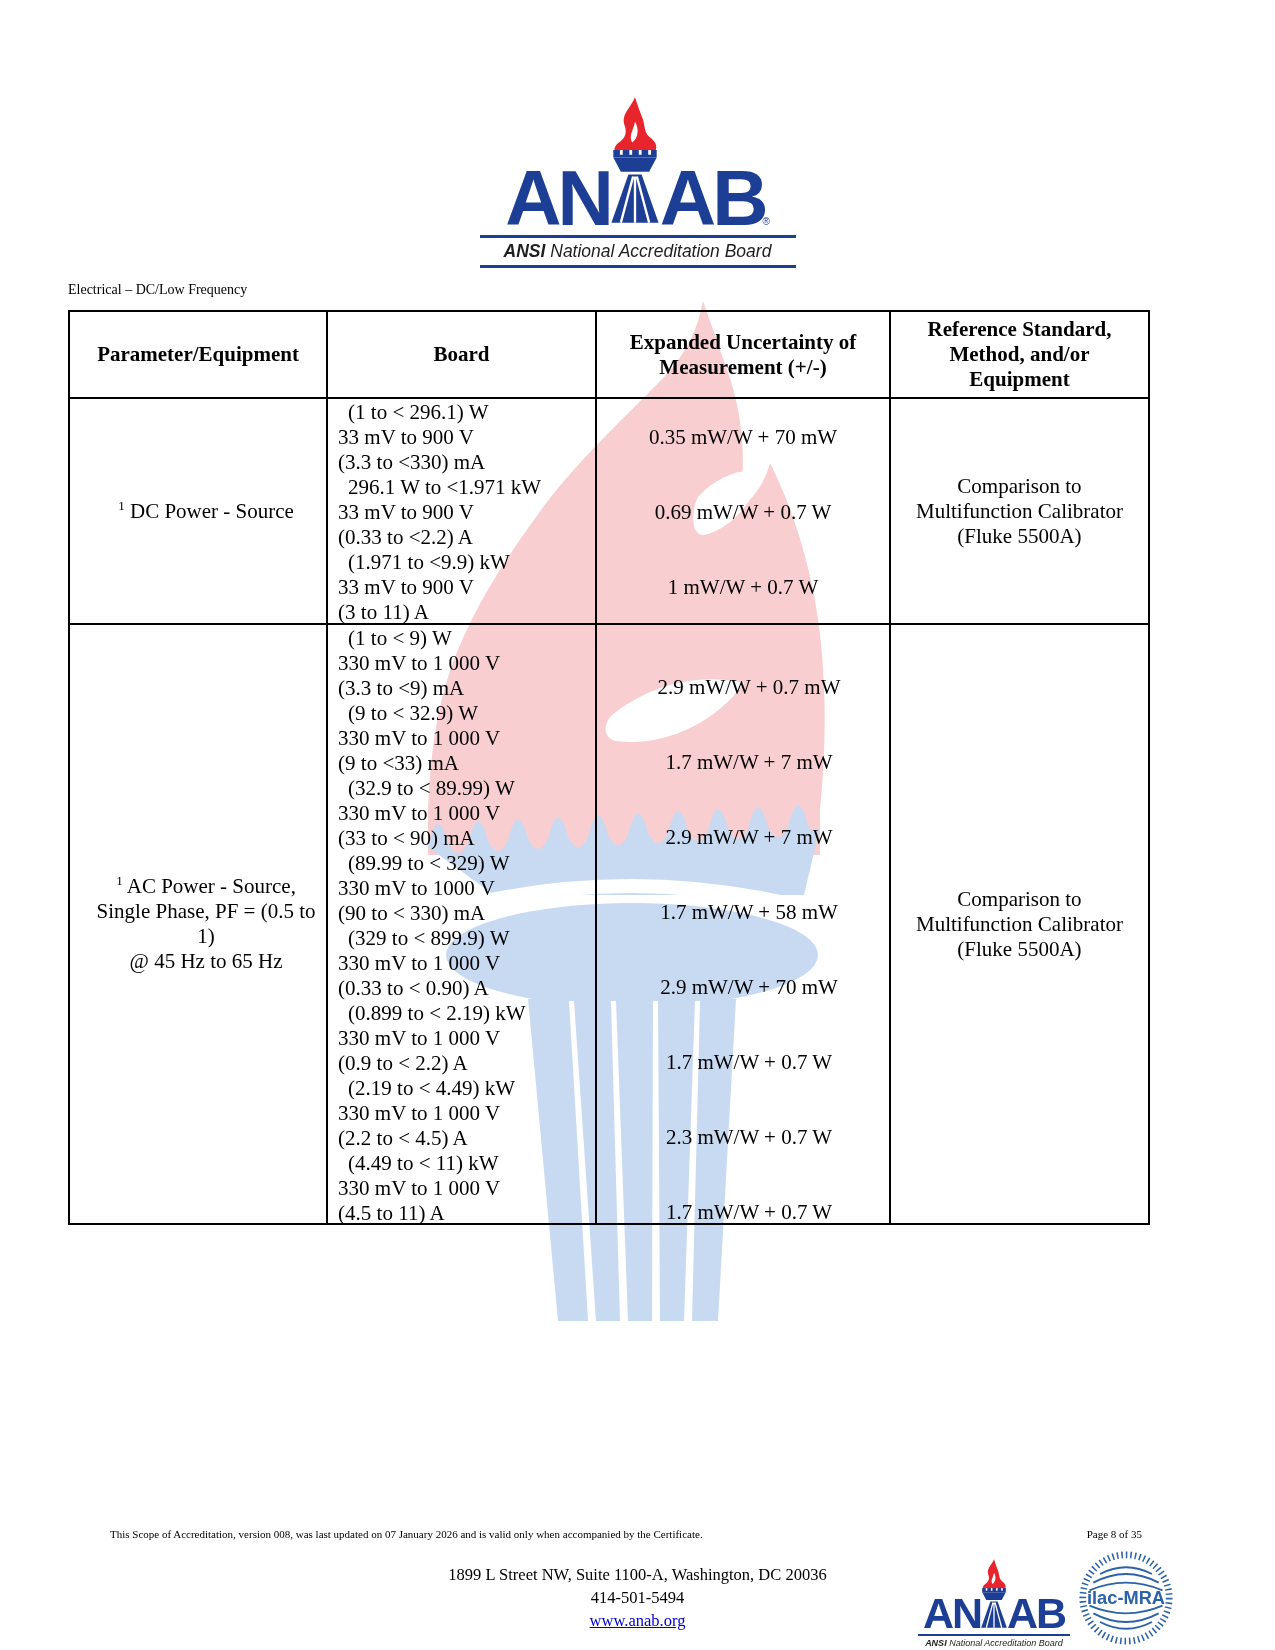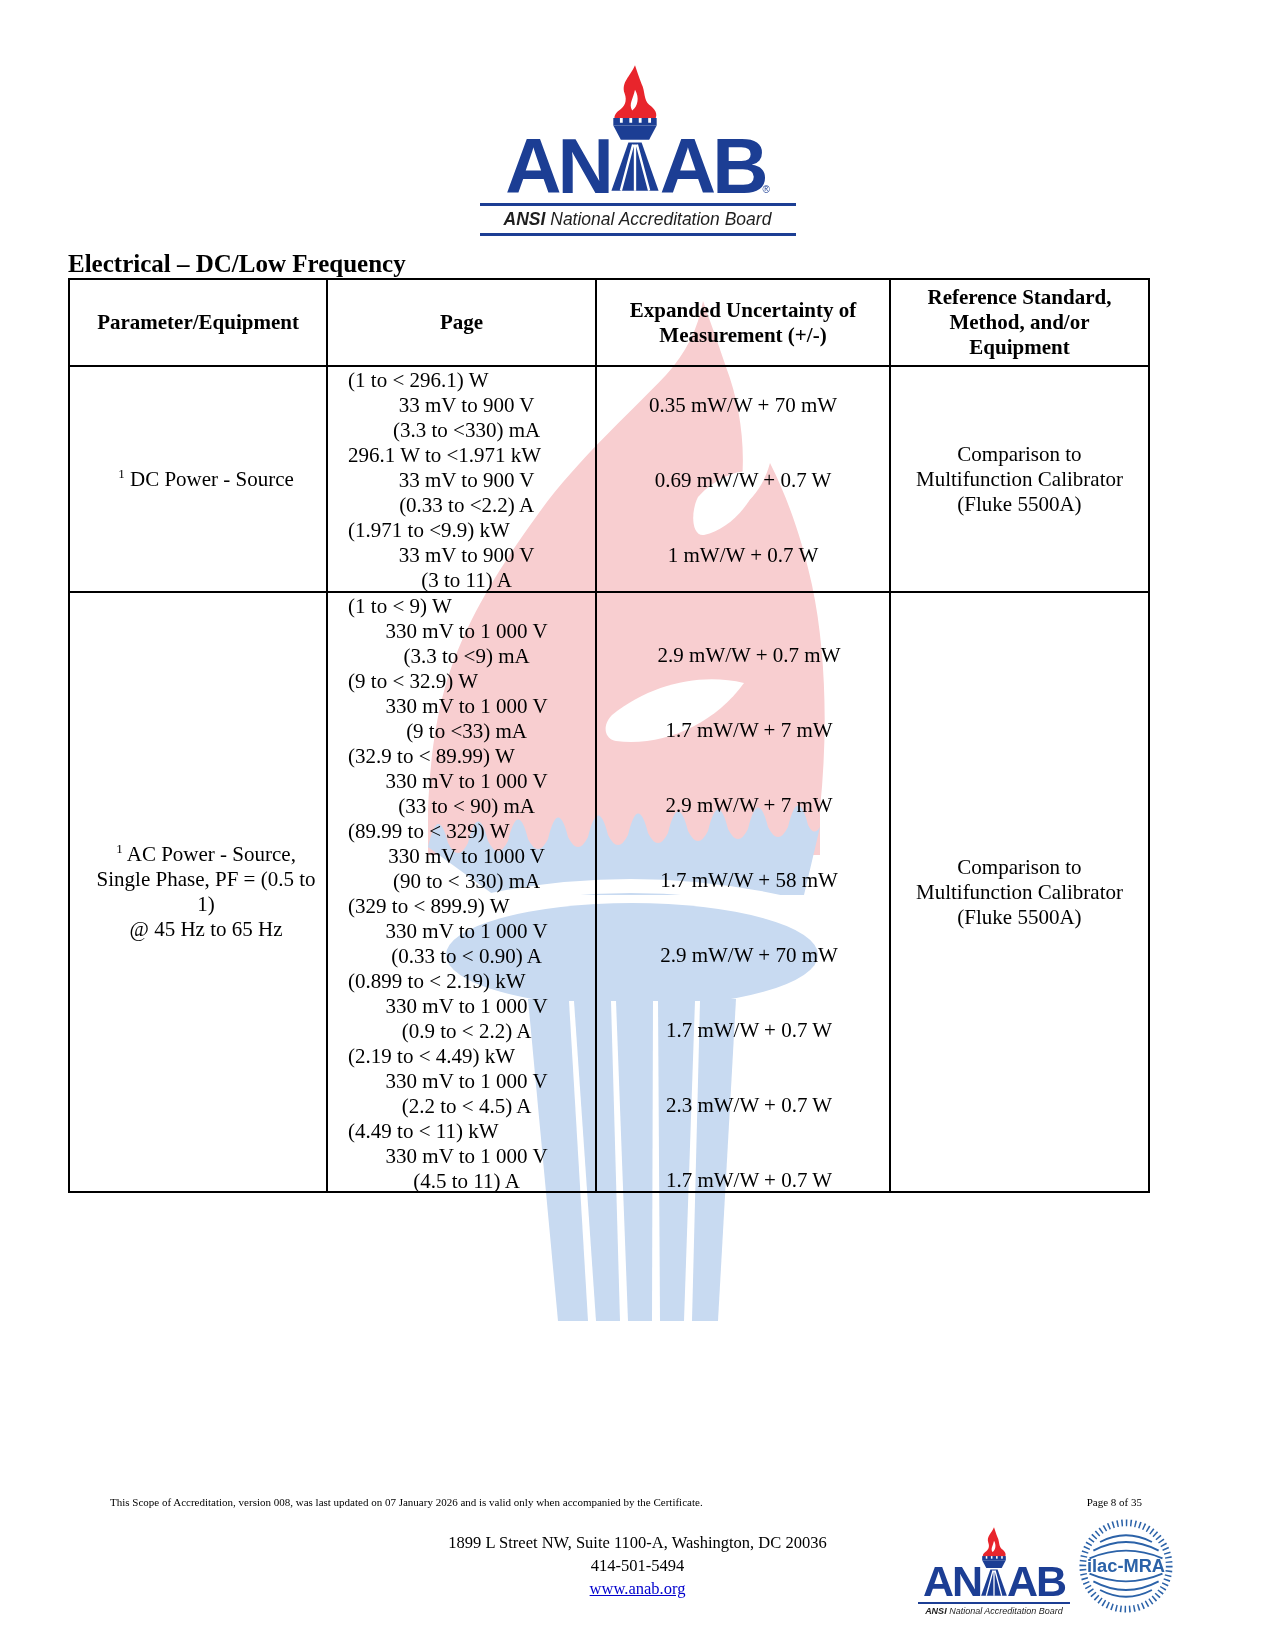--- a/index.html
+++ b/index.html
@@ -1,52 +1,52 @@
 <!DOCTYPE html>
 <html><head>
 <meta charset="utf-8">
 <style>
   html,body{margin:0;padding:0;background:#e8e8e8;}
   .page{position:relative;width:1275px;height:1650px;background:#fff;margin:0 auto;
         font-family:"Liberation Serif",serif;color:#000;overflow:hidden;}
   .watermark{position:absolute;left:400px;top:295px;width:460px;height:1030px;z-index:0;}
-  .content{position:absolute;inset:0;z-index:1;}
+  .content{position:absolute;inset:0;z-index:1;margin-top:32px;}
 
   
   .logo-top{position:absolute;top:56px;left:50%;transform:translateX(-50%);text-align:center;}
   .brand{display:flex;align-items:flex-end;justify-content:center;}
   .brand .letters{font-family:"Liberation Sans",sans-serif;font-weight:bold;color:#1c3e94;
                   font-size:78px;line-height:0.78;letter-spacing:-4px;}
   .brand svg.torch{margin:0 -8px -1px -8px;}
   .brand .reg{font-family:"Liberation Sans",sans-serif;font-size:10px;color:#1c3e94;align-self:flex-end;margin:0 0 2px -2px;}
   .tagline-box{margin:6px auto 0;width:312px;border-top:3px solid #1c3e94;border-bottom:3px solid #1c3e94;
                padding:3px 2px;}
   .tagline{font-family:"Liberation Sans",sans-serif;font-style:italic;font-size:17.5px;color:#1f1f1f;white-space:nowrap;}
   .tagline b{}
 
   
-  .section-title{position:absolute;left:68px;top:250px;font-size:25px;font-weight:bold;}
+  .section-title{position:absolute;left:68px;top:250px;font-size:14px;font-weight:normal;}
   .dtable{position:absolute;left:68px;top:278px;width:1082px;border:2px solid #000;box-sizing:border-box;
           background:transparent;}
   .trow{display:flex;box-sizing:border-box;}
   .trow + .trow{border-top:2px solid #000;}
   .cell{box-sizing:border-box;font-size:21px;line-height:25px;}
   .cell + .cell{border-left:2px solid #000;}
   .c0{width:257px;padding-left:16px;} .c1{width:270px;} .c2{width:295px;} .c3{width:260px;}
   .thead{height:85px;}
   .thead .cell{display:flex;align-items:center;justify-content:center;text-align:center;
                font-weight:bold;padding:0 8px;}
   .body-row .c0,.body-row .c3{display:flex;flex-direction:column;justify-content:center;
                align-items:center;text-align:center;}
   .row-dc{height:226px;} .row-ac{height:600px;}
   .range{padding-top:1px;}
   .band{height:75px;}
   .rl{height:25px;white-space:nowrap;overflow:visible;}
   .rl.l0{text-align:left;padding-left:20px;}
-  .rl.l1,.rl.l2{text-align:center;padding-left:10px;}
+  .rl.l1,.rl.l2{text-align:left;padding-left:10px;}
   .unc .uband{height:75px;display:flex;justify-content:center;padding-top:1px;box-sizing:border-box;}
   .row-dc .uband{align-items:center;}
   .row-ac .uband{align-items:flex-end;padding-left:12px;}
   sup.fnote{font-size:13px;line-height:0;}
 
   
   .footer-line{position:absolute;left:110px;top:1496px;width:1032px;display:flex;
                justify-content:space-between;font-size:11px;}
   .address-block{position:absolute;left:0;right:0;top:1531px;text-align:center;font-size:16.5px;line-height:23px;}
   .address-block .link{color:#0000cc;text-decoration:underline;cursor:pointer;}
@@ -115,21 +115,21 @@
       <div class="tagline-box">
         <div class="tagline"><b>ANSI</b><span> National Accreditation Board</span></div>
       </div>
     </div>
 
     <div class="section-title">Electrical – DC/Low Frequency</div>
 
     <div class="dtable">
       <div class="trow thead">
         <div class="cell c0">Parameter/Equipment</div>
-        <div class="cell c1">Page</div>
+        <div class="cell c1">Board</div>
         <div class="cell c2">Expanded Uncertainty of Measurement (+/-)</div>
         <div class="cell c3">Reference Standard, Method, and/or Equipment</div>
       </div>
 
       <div class="trow body-row row-dc">
         <div class="cell c0">
           <div><sup class="fnote">1</sup> <span>DC Power - Source</span></div>
         </div>
         <div class="cell c1 range">
           <div class="band">

